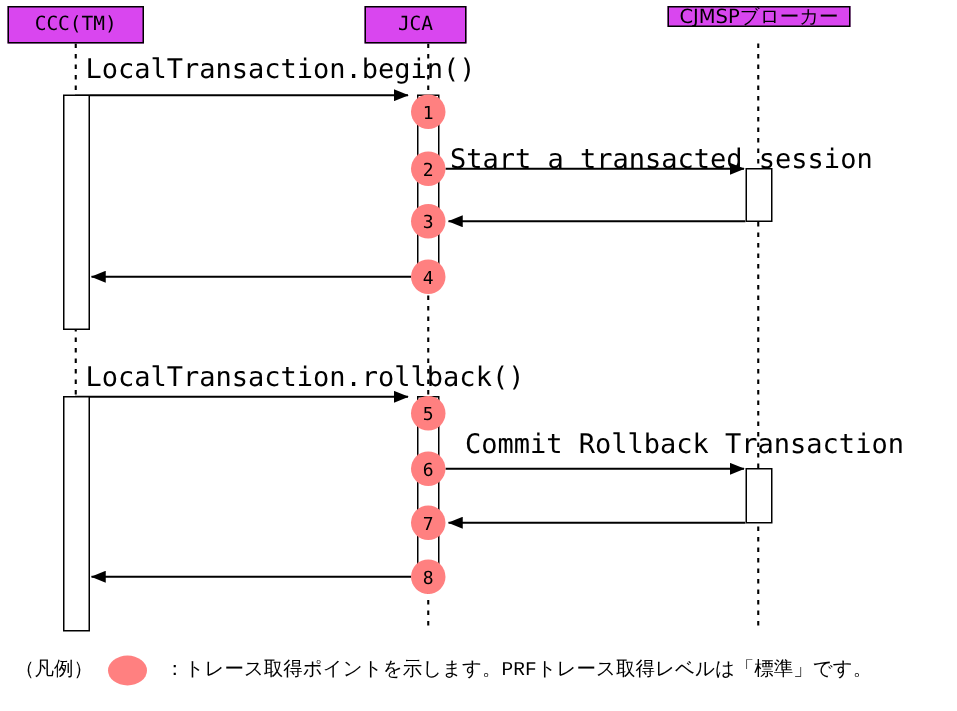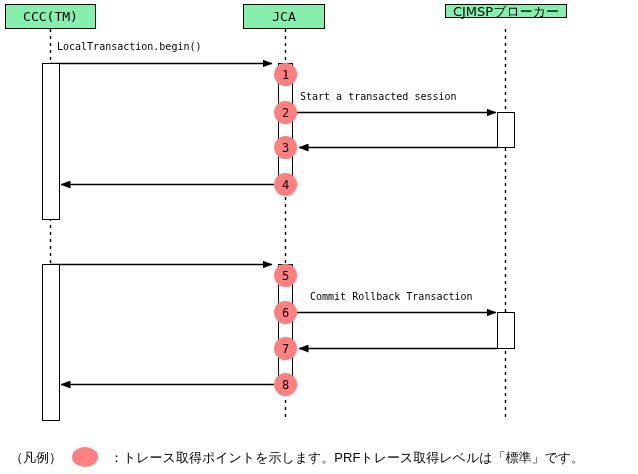--- a/index.html
+++ b/index.html
@@ -26,34 +26,34 @@
     position: absolute;
     left: 0;
     top: 0;
     width: 638px;
     height: 474px;
   }
   .lifeline-box {
     position: absolute;
     box-sizing: border-box;
     border: 1px solid #000000;
-    background: #86efac;
+    background: #d946ef;
     display: flex;
     align-items: center;
     justify-content: center;
     font-family: "DejaVu Sans Mono", "Liberation Mono", monospace;
     font-size: 13px;
     line-height: 1;
     letter-spacing: 0px;
     white-space: nowrap;
   }
   .msg-label {
     position: absolute;
     font-family: "DejaVu Sans Mono", "Liberation Mono", monospace;
-    font-size: 10px;
+    font-size: 18px;
     line-height: 16px;
     white-space: nowrap;
     color: #000000;
   }
   .step-marker {
     position: absolute;
     width: 23px;
     height: 23px;
     border-radius: 50%;
     background: #ff8080;
@@ -71,38 +71,38 @@
     border: 1px solid #000000;
     background: #ffffff;
   }
   #legend {
     position: absolute;
     left: 10px;
     top: 437px;
     width: 624px;
     height: 30px;
     display: flex;
-    align-items: flex-end;
+    align-items: flex-start;
     white-space: nowrap;
   }
   #legend .legend-label {
     font-family: "DejaVu Sans", "Liberation Sans", sans-serif;
     font-size: 13px;
     color: #000000;
   }
   #legend .legend-dot {
     width: 26px;
     height: 20px;
     border-radius: 50%;
     background: #ff8080;
     margin: 0 12px 0 10px;
     flex: none;
   }
   #legend .legend-text {
-    font-family: Liberation Sans, sans-serif;
+    font-family: Liberation Mono, monospace;
     font-size: 13px;
     color: #000000;
   }
 </style>
 </head>
 <body>
 
 <div id="diagram-root">
 
   <svg class="canvas" viewBox="0 0 638 474">
@@ -138,41 +138,42 @@
       <line x1="497" y1="348.5" x2="299" y2="348.5" marker-end="url(#arrowL)"></line>
 
       <line x1="274" y1="384.5" x2="61" y2="384.5" marker-end="url(#arrowL)"></line>
     </g>
   </svg>
 
   <div class="lifeline-box" style="left:5px; top:4px; width:91px; height:25px;">
     <span>CCC(TM)</span>
   </div>
 
-  <div class="lifeline-box" style="left:243px; top:4px; width:82px; height:25px;">
+  <div class="lifeline-box" style="left:243px; top:4px; width:68px; height:25px;">
     <span>JCA</span>
   </div>
 
   <div class="lifeline-box" style="left:445px; top:4px; width:122px; height:14px; font-family:'DejaVu Sans','Liberation Sans',sans-serif;">
     <span>CJMSPブローカー</span>
   </div>
 
   <div class="activation" style="left:42px; top:63px; width:18px; height:157px;"></div>
   <div class="activation" style="left:42px; top:264px; width:18px; height:157px;"></div>
 
   <div class="activation" style="left:278px; top:63px; width:15px; height:122px;"></div>
   <div class="activation" style="left:278px; top:264px; width:15px; height:121px;"></div>
 
   <div class="activation" style="left:497px; top:112px; width:18px; height:36px;"></div>
   <div class="activation" style="left:497px; top:312px; width:18px; height:37px;"></div>
 
   <div class="msg-label" style="left:57px; top:39px;">LocalTransaction.begin()</div>
 
-  <div class="msg-label" style="left:300px; top:89px;">Start a transacted session</div>
-
+  <div class="msg-label" style="left:300px; top:99px;">Start a transacted session</div>
+
+  <div class="msg-label" style="left:57px; top:244px;">LocalTransaction.rollback()</div>
 
   <div class="msg-label" style="left:300px; top:289px;margin-left:10px;">Commit Rollback Transaction</div>
 
   <div class="step-marker" style="left:274px; top:63px;">
     <span>1</span>
   </div>
   <div class="step-marker" style="left:274px; top:101px;">
     <span>2</span>
   </div>
   <div class="step-marker" style="left:274px; top:136px;">

